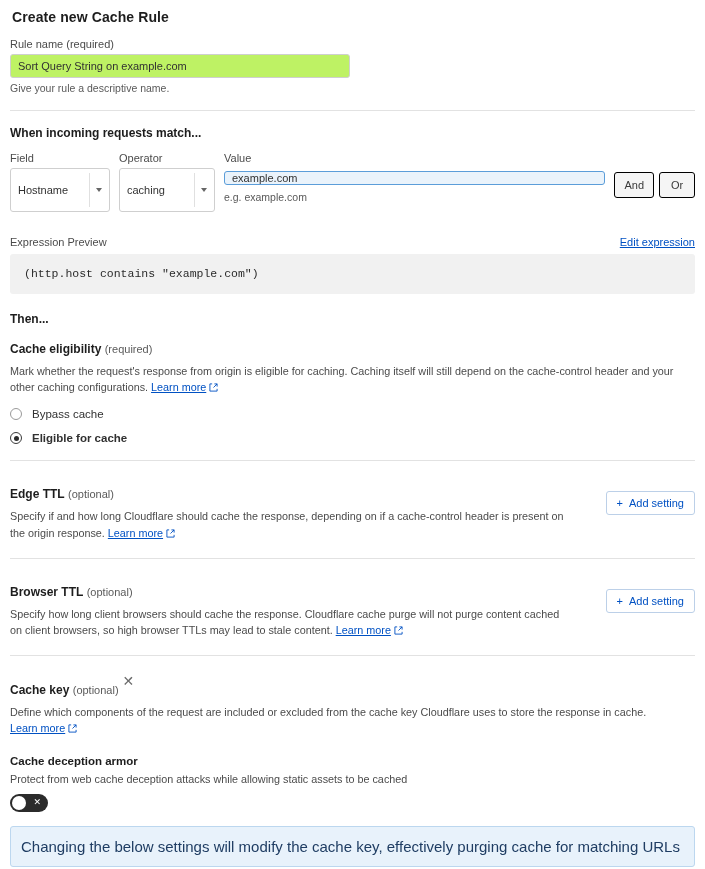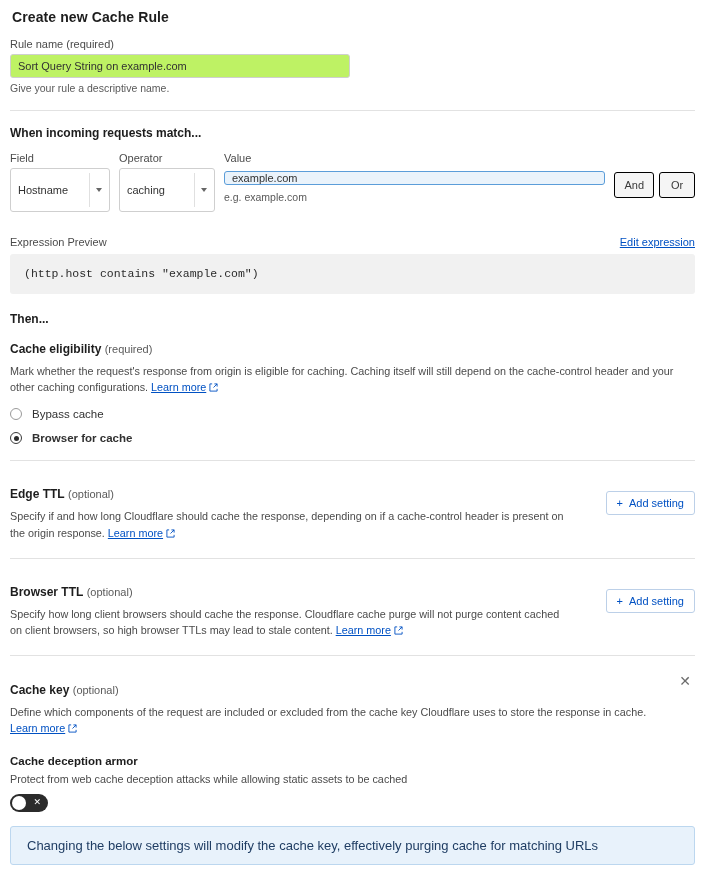--- a/index.html
+++ b/index.html
@@ -244,21 +244,20 @@
     padding: 0 10px;
     display: flex;
     align-items: center;
     gap: 6px;
     cursor: pointer;
     white-space: nowrap;
     font-family: "Liberation Sans", sans-serif;
   }
   .cachekey-head {
     display: flex;
-    justify-content: space-between;
     align-items: flex-start;
     margin-top: 16px;
   }
   .close-x {
     color: #6b6b6b;
     font-size: 14px;
     cursor: pointer;
     line-height: 1;
     padding: 2px 4px;
   }
@@ -296,22 +295,22 @@
     right: 7px;
     color: #fff;
     font-size: 9px;
     line-height: 1;
   }
   .notice {
     margin-top: 14px;
     background: #e8f2fb;
     border: 1px solid #bcd7ef;
     border-radius: 3px;
-    padding: 11px 16px;
-    font-size: 13px;
+    padding: 11px 10px;
+    font-size: 15px;
     color: #1f3d63;
   }
   .sep-line {
     height: 1px;
     background: #e2e2e2;
     margin-top: 16px;
   }
 </style>
 </head>
 <body>
@@ -378,21 +377,21 @@
           <path d="M9 1L5 5" stroke="#0051c3" stroke-width="1"></path>
         </svg></span>
   </div>
 
   <div class="radio-row">
     <span class="radio"></span>
     <span class="radio-label">Bypass cache</span>
   </div>
   <div class="radio-row">
     <span class="radio checked"></span>
-    <span class="radio-label bold">Browser for cache</span>
+    <span class="radio-label bold">Eligible for cache</span>
   </div>
 
   <div class="sep-line"></div>
 
   <div class="ttl-block">
     <div class="ttl-left">
       <div class="sub-head" style="margin-top:10px">
         <b>Edge TTL</b>
         <span class="opt">(optional)</span>
       </div>

